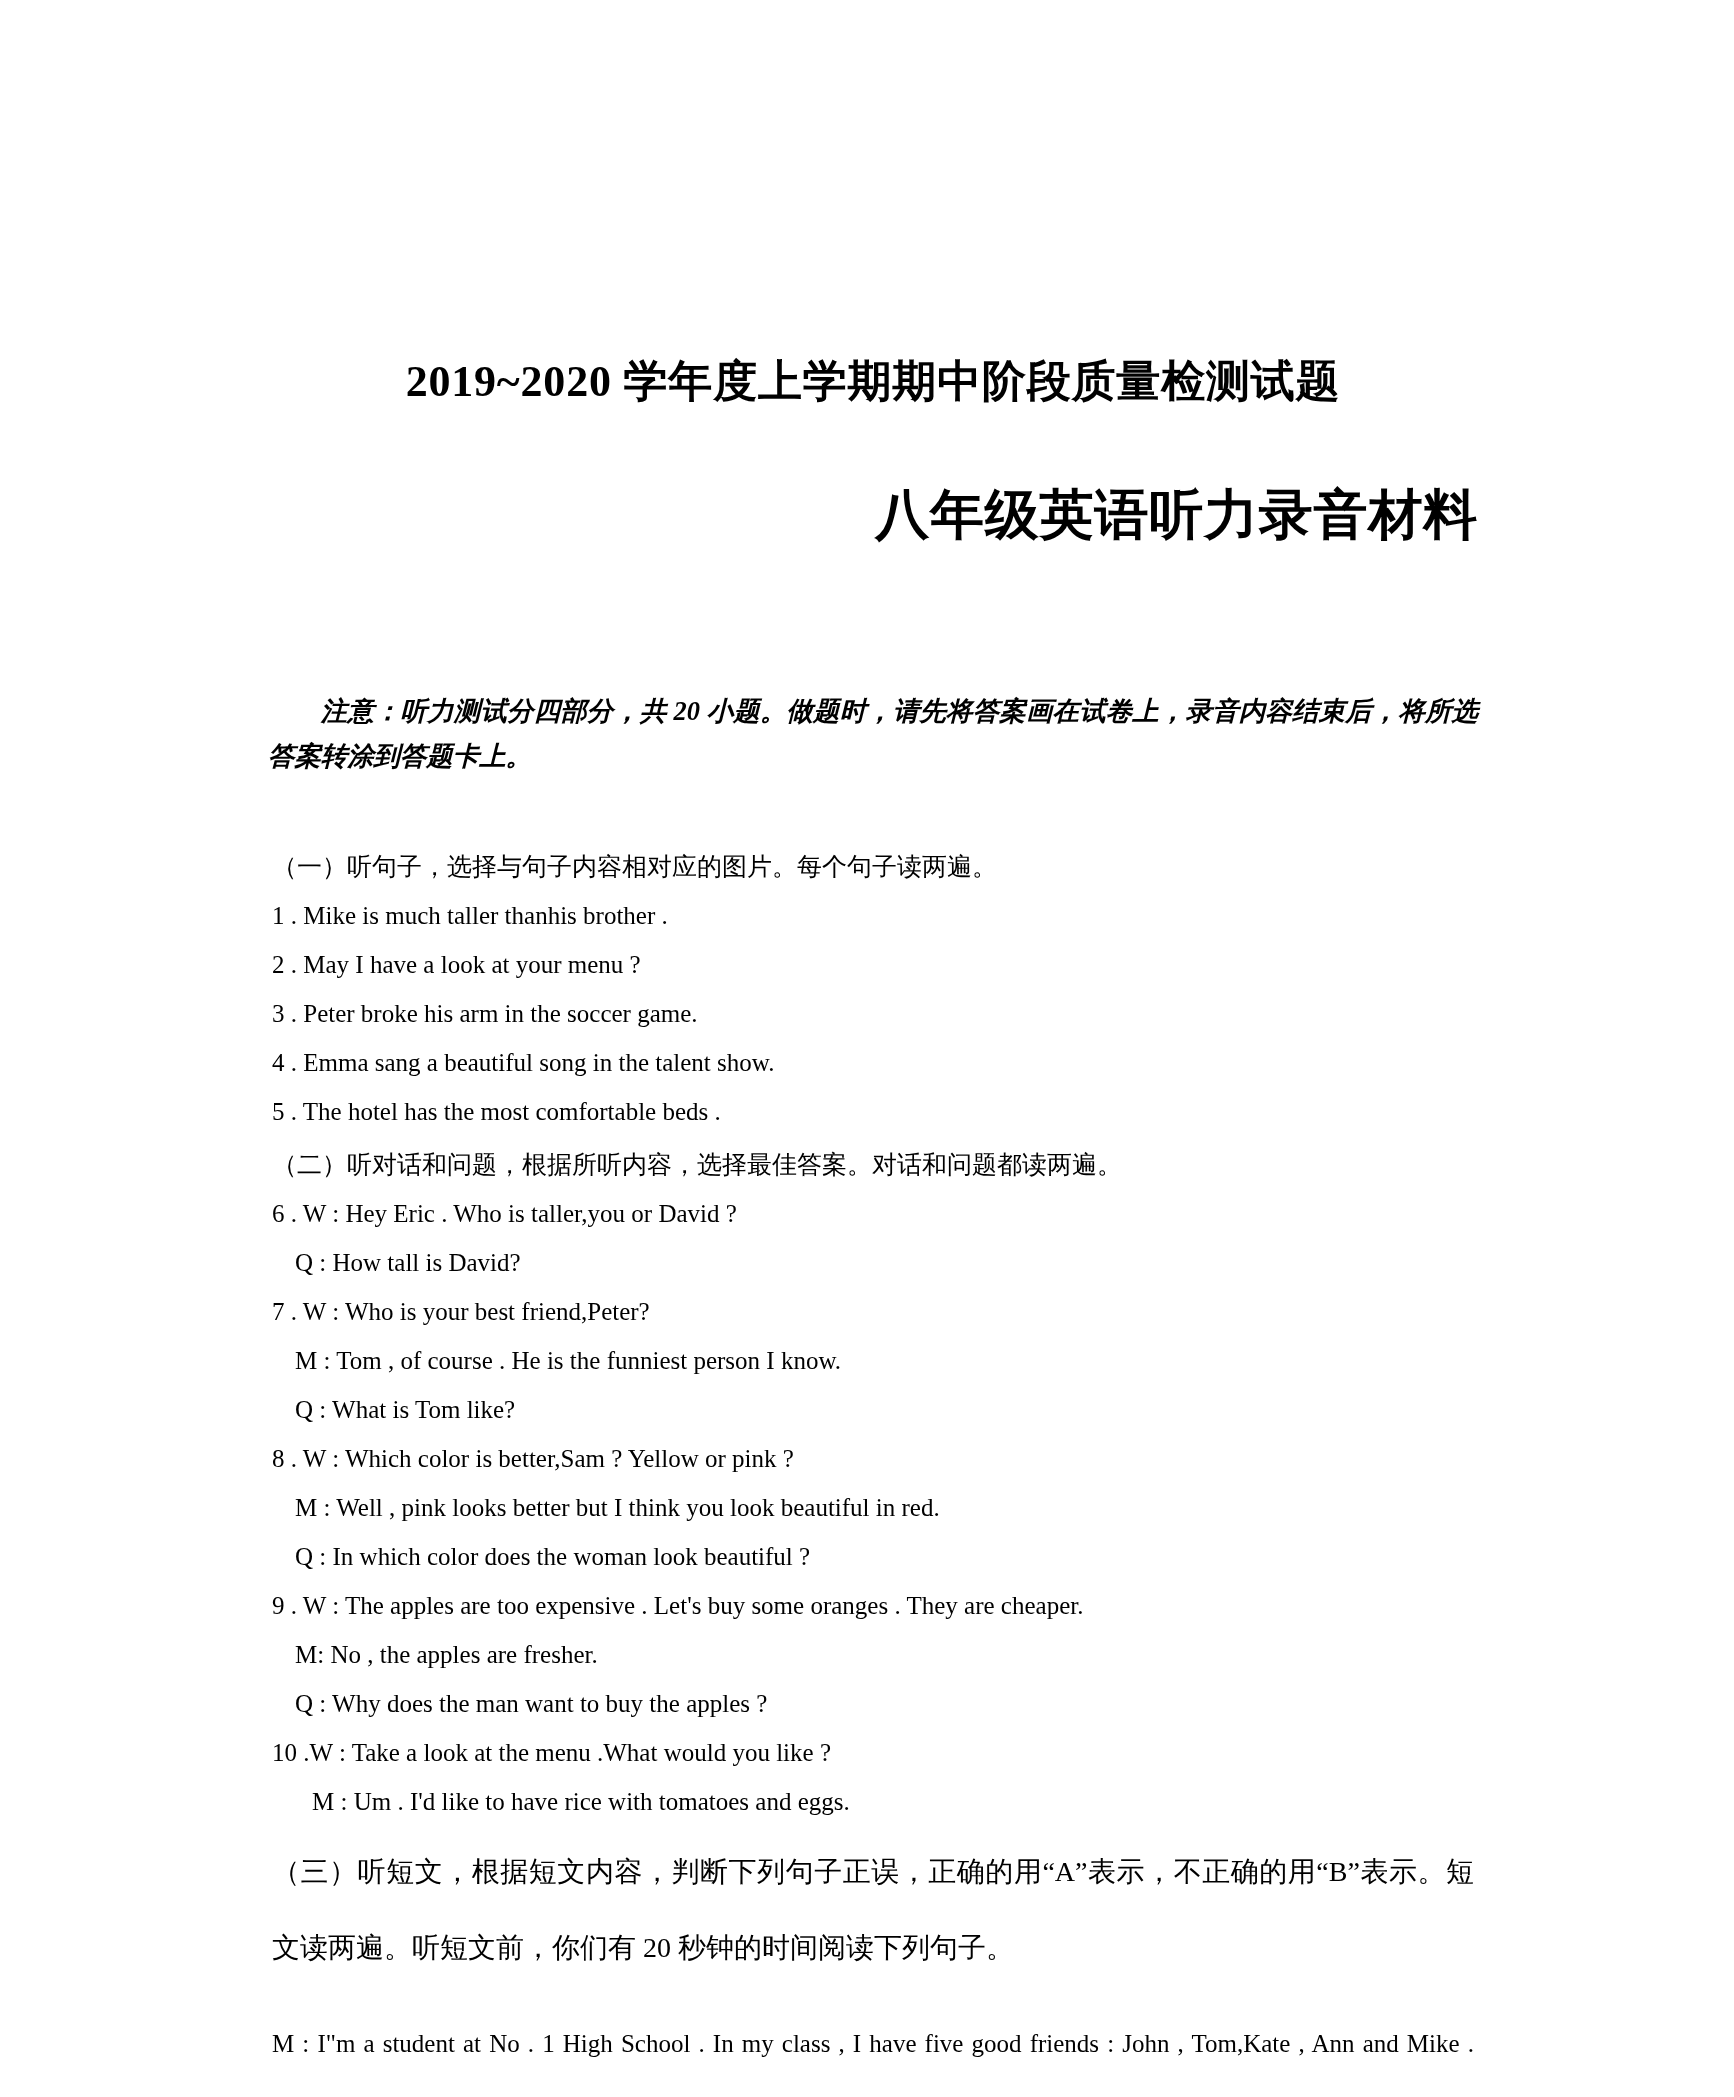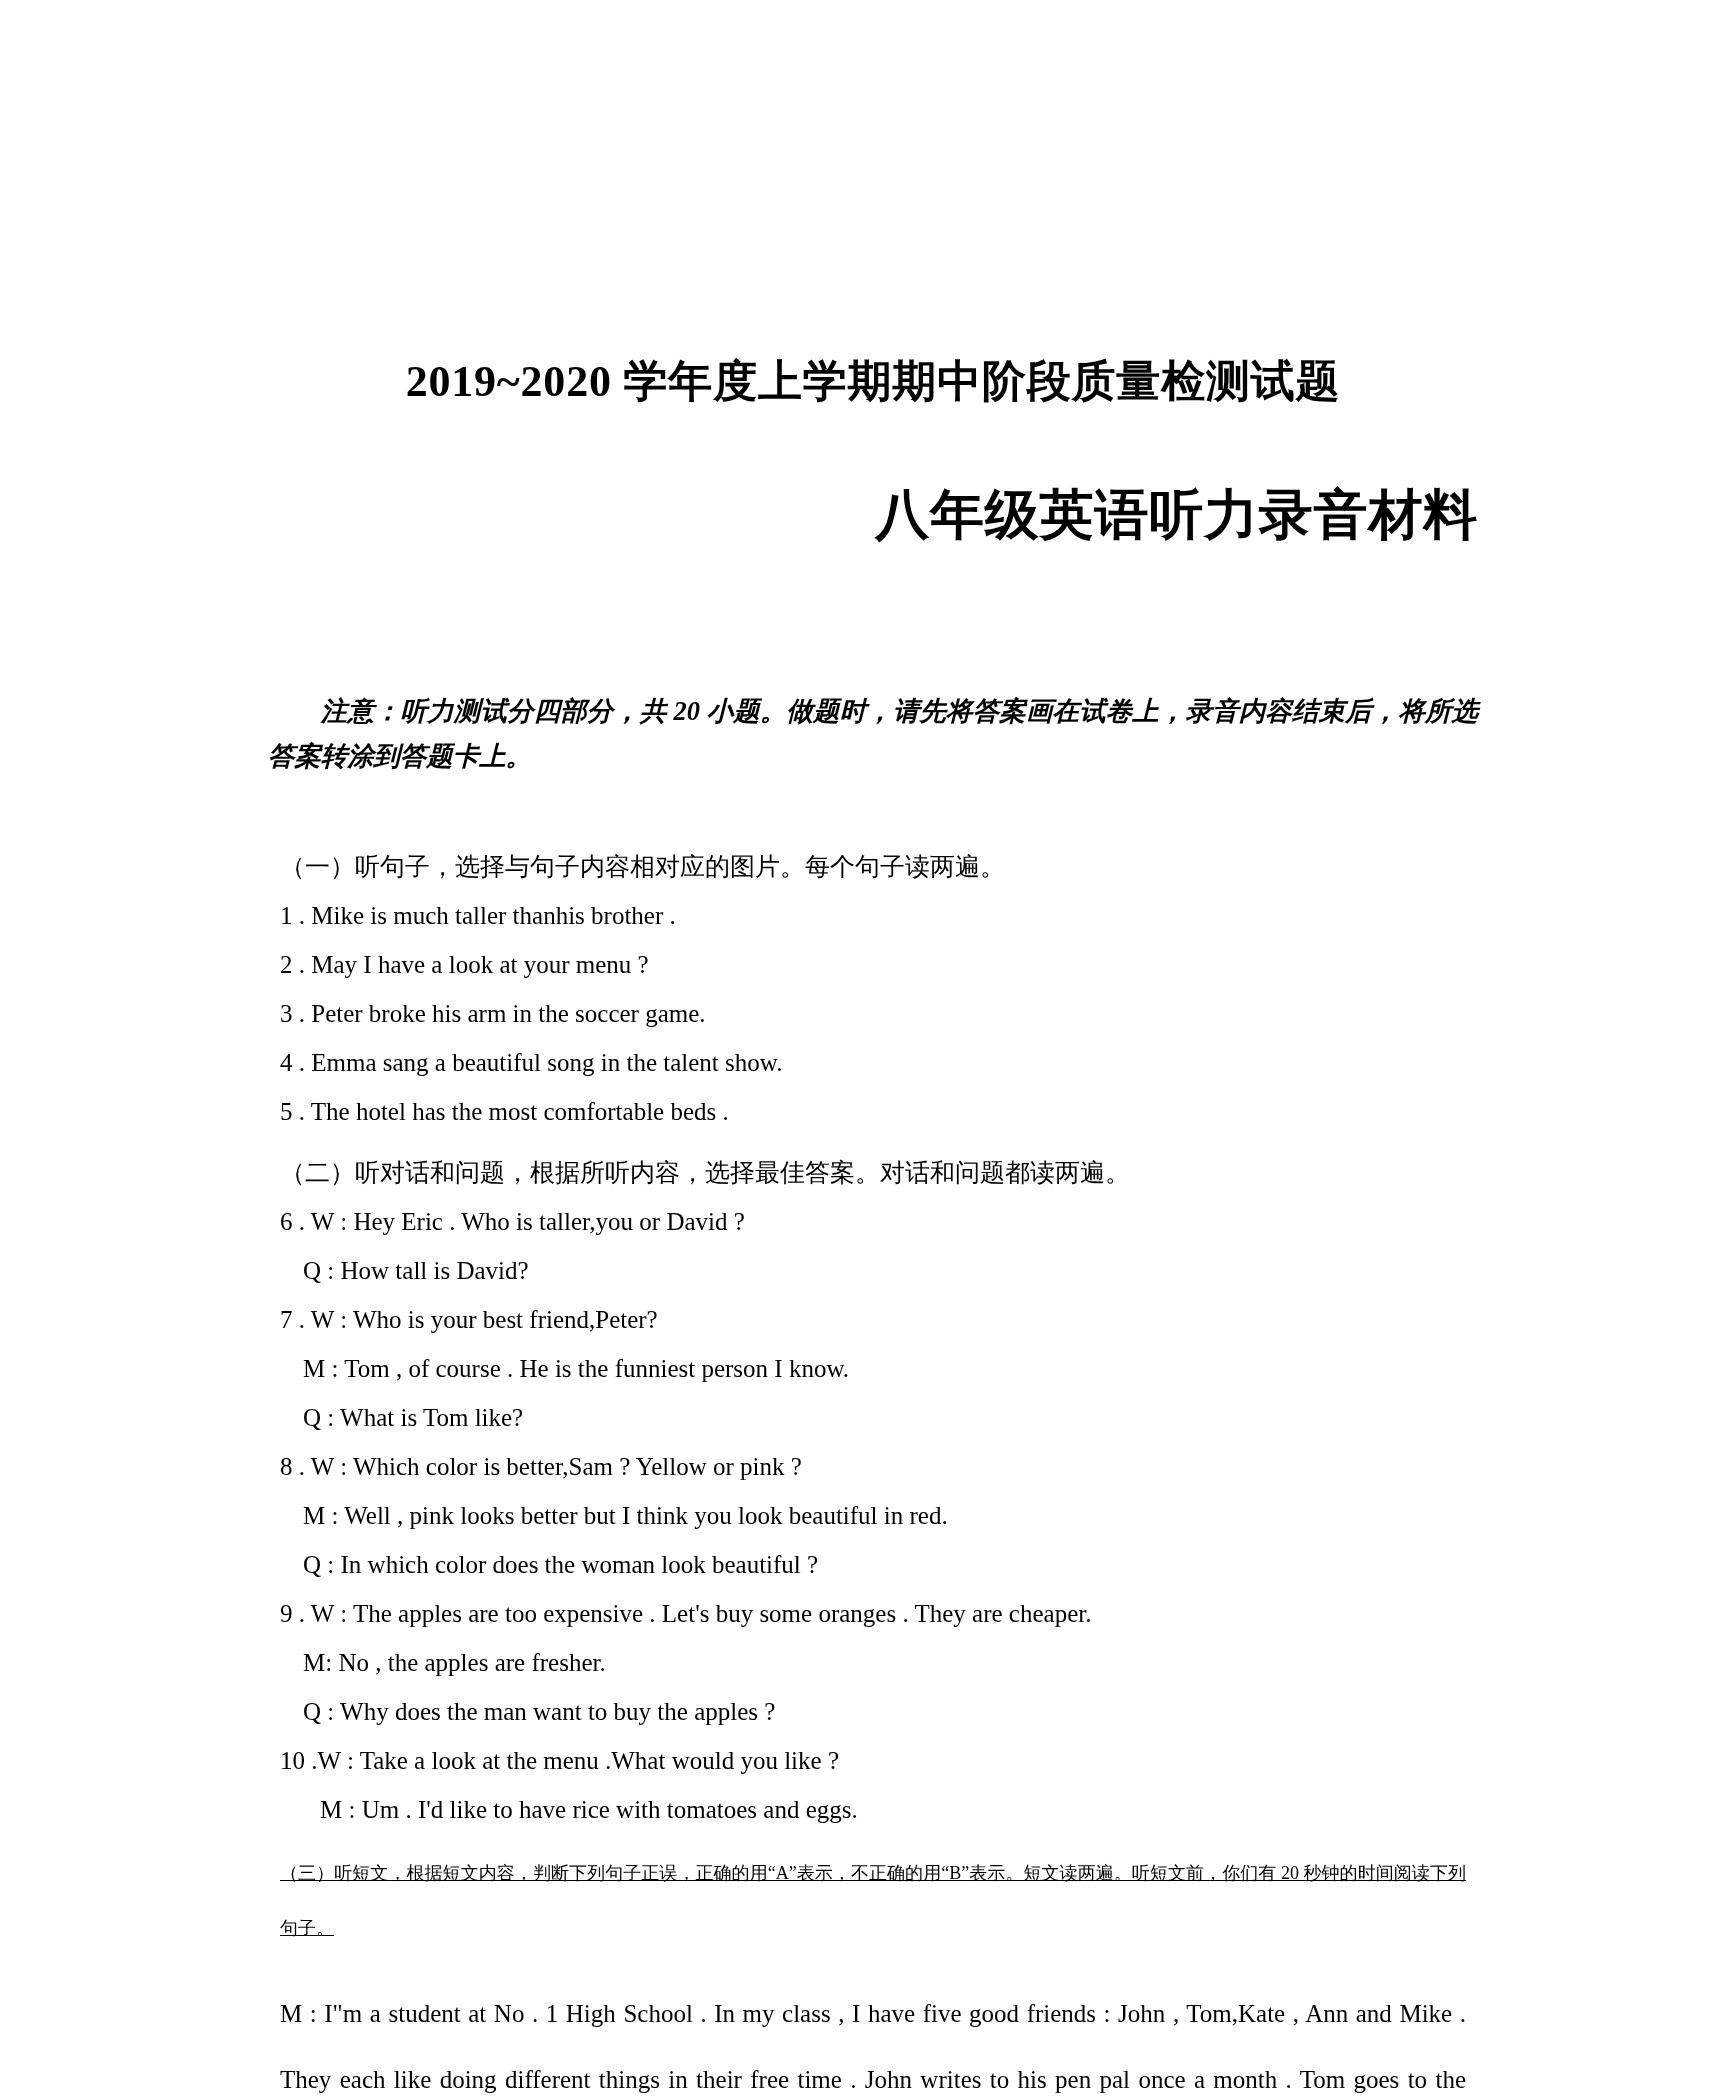--- a/index.html
+++ b/index.html
@@ -40,41 +40,40 @@
   .notice {
     margin: 138px 0 0 0;
     font-size: 26.4px;
     font-weight: bold;
     line-height: 1.72;
     text-indent: 2em;
     text-align: justify;
     font-style: italic;
   }
   .sec {
-    margin: 12px;
+    margin: 4px;
   }
   .sec-first {
     margin-top: 63px;
   }
   .line {
     font-size: 25px;
     line-height: 49px;
     white-space: nowrap;
   }
   .line.wrap {
     white-space: normal;
   }
   .ind1 { padding-left: 23px; }
   .ind2 { padding-left: 40px; }
   .sec3-heading {
     margin-top: 7.6px;
-    font-size: 18px;
-    line-height: 55px;
+    font-size: 28px;
+    line-height: 76px;
     text-align: justify;
-    text-decoration: underline;
   }
   .passage {
     margin-top: 25px;
     font-size: 25px;
     line-height: 66px;
     text-align: justify;
   }
 </style>
 </head>
 <body>

